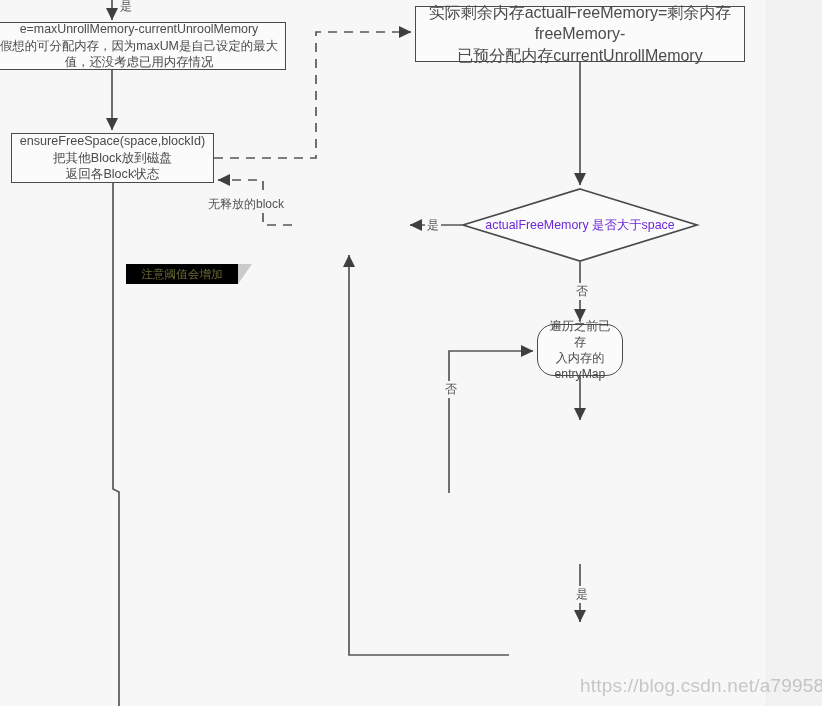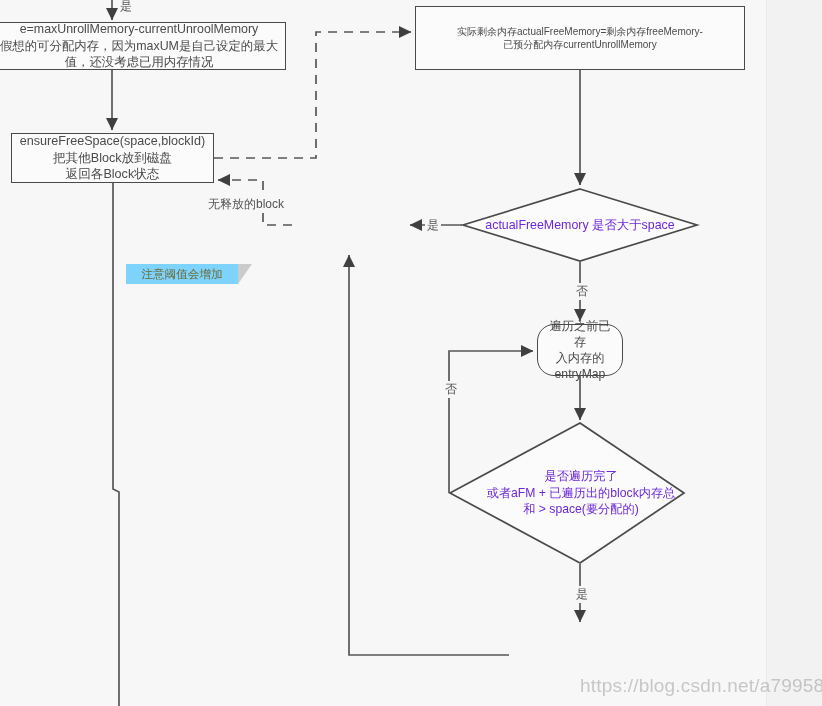--- a/index.html
+++ b/index.html
@@ -59,22 +59,22 @@
     left: 11px;
     top: 133px;
     width: 203px;
     height: 50px;
     font-size: 12.6px;
   }
   #node-actual-free-memory {
     left: 415px;
     top: 6px;
     width: 330px;
-    height: 64px;
-    font-size: 10px;
+    height: 56px;
+    font-size: 16px;
   }
   #node-allocatable-end {
     left: 292px;
     top: 199px;
     width: 114px;
     height: 52px;
     font-size: 12.6px;
   }
   #node-entry-map {
     left: 537px;
@@ -138,21 +138,21 @@
     padding: 0 2px;
     white-space: nowrap;
   }
   
   #sticky-note-threshold {
     position: absolute;
     left: 126px;
     top: 264px;
     width: 112px;
     height: 20px;
-    background: #7dd3fc;
+    background: #000000;
     color: #6a6a38;
     font-size: 11.6px;
     display: flex;
     align-items: center;
     justify-content: center;
     white-space: nowrap;
   }
   .sticky-fold-shape {
     position: absolute;
     right: -14px;
@@ -239,28 +239,20 @@
   </div>
 
 
   <div class="diamond-wrap" id="dec-afm-vs-space">
     <svg width="236" height="74" viewBox="0 0 236 74">
       <polygon points="118,1 235,37 118,73 1,37" fill="#fbfbfb" stroke="#4a4a4a" stroke-width="1.7"></polygon>
     </svg>
     <div class="diamond-label">actualFreeMemory 是否大于space</div>
   </div>
 
-  <div class="diamond-wrap" id="dec-traverse-done">
-    <svg width="236" height="142" viewBox="0 0 236 142">
-      <polygon points="131,1 235,71 131,141 1,71" fill="#fbfbfb" stroke="#4a4a4a" stroke-width="1.7"></polygon>
-    </svg>
-    <div class="diamond-label" style="padding-left:14px;">是否遍历完了
-或者aFM + 已遍历出的block内存总
-和 &gt; space(要分配的)</div>
-  </div>
 
   <div class="edge-label" style="left:118px; top:-2px;">是</div>
 
   <div class="edge-label" style="left:206px; top:196px;">无释放的block</div>
 
   <div class="edge-label" style="left:425px; top:217px;">是</div>
 
   <div class="edge-label" style="left:574px; top:283px;">否</div>
 
   <div class="edge-label" style="left:443px; top:381px;">否</div>

